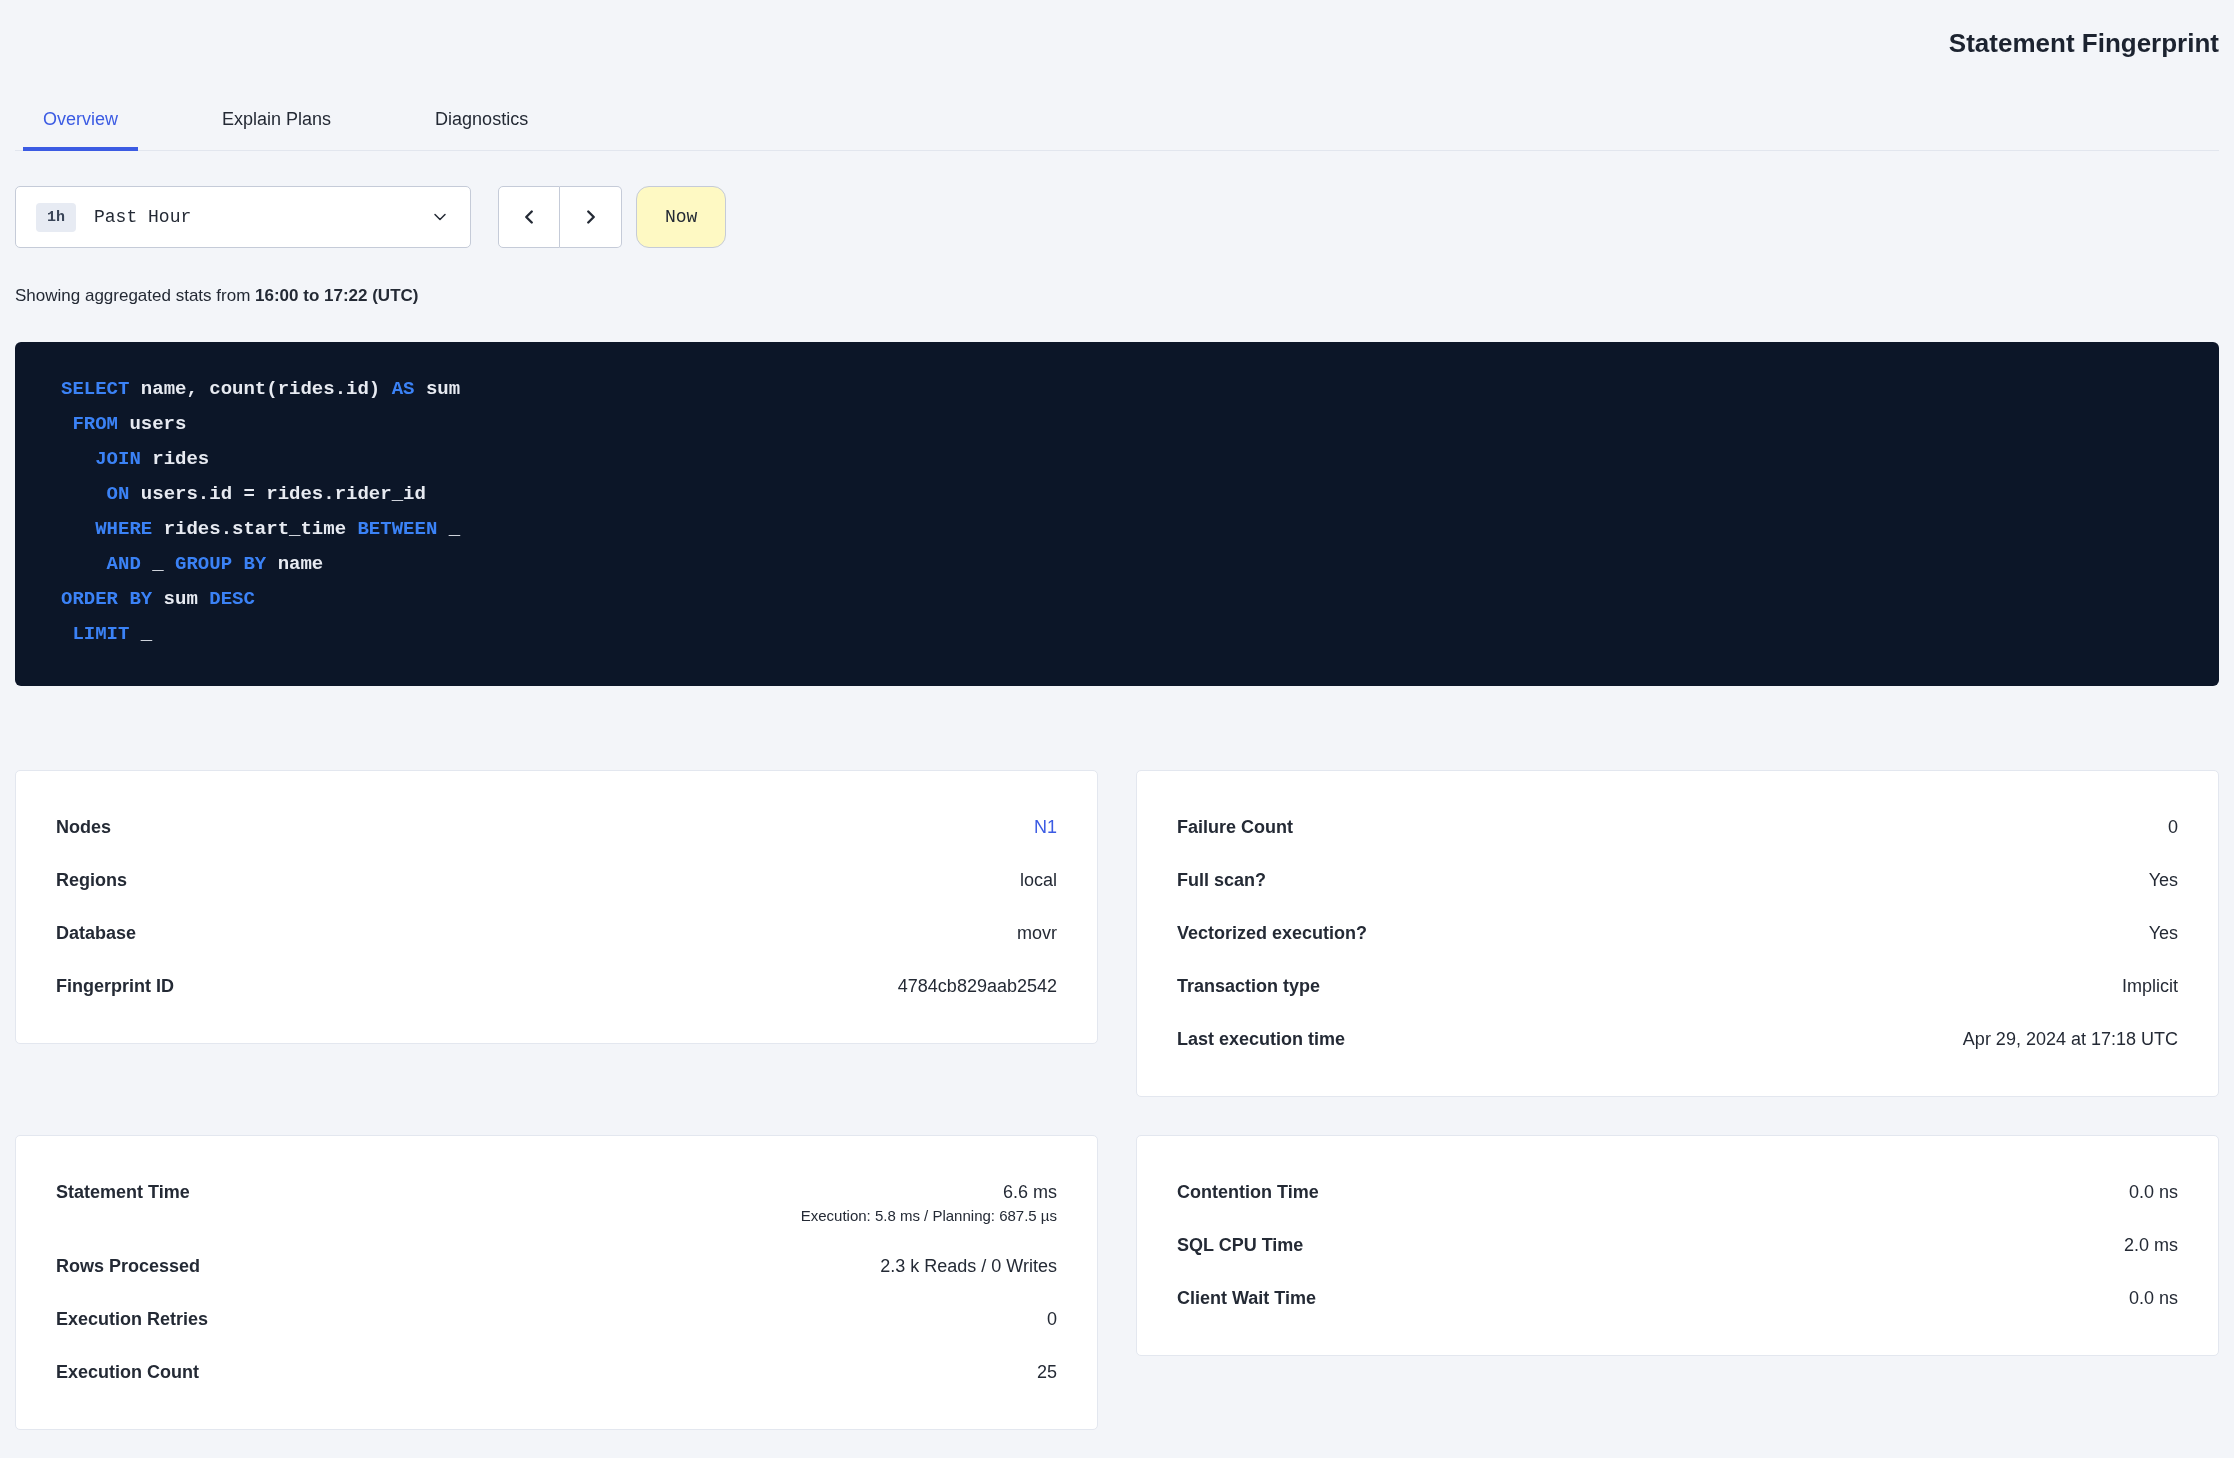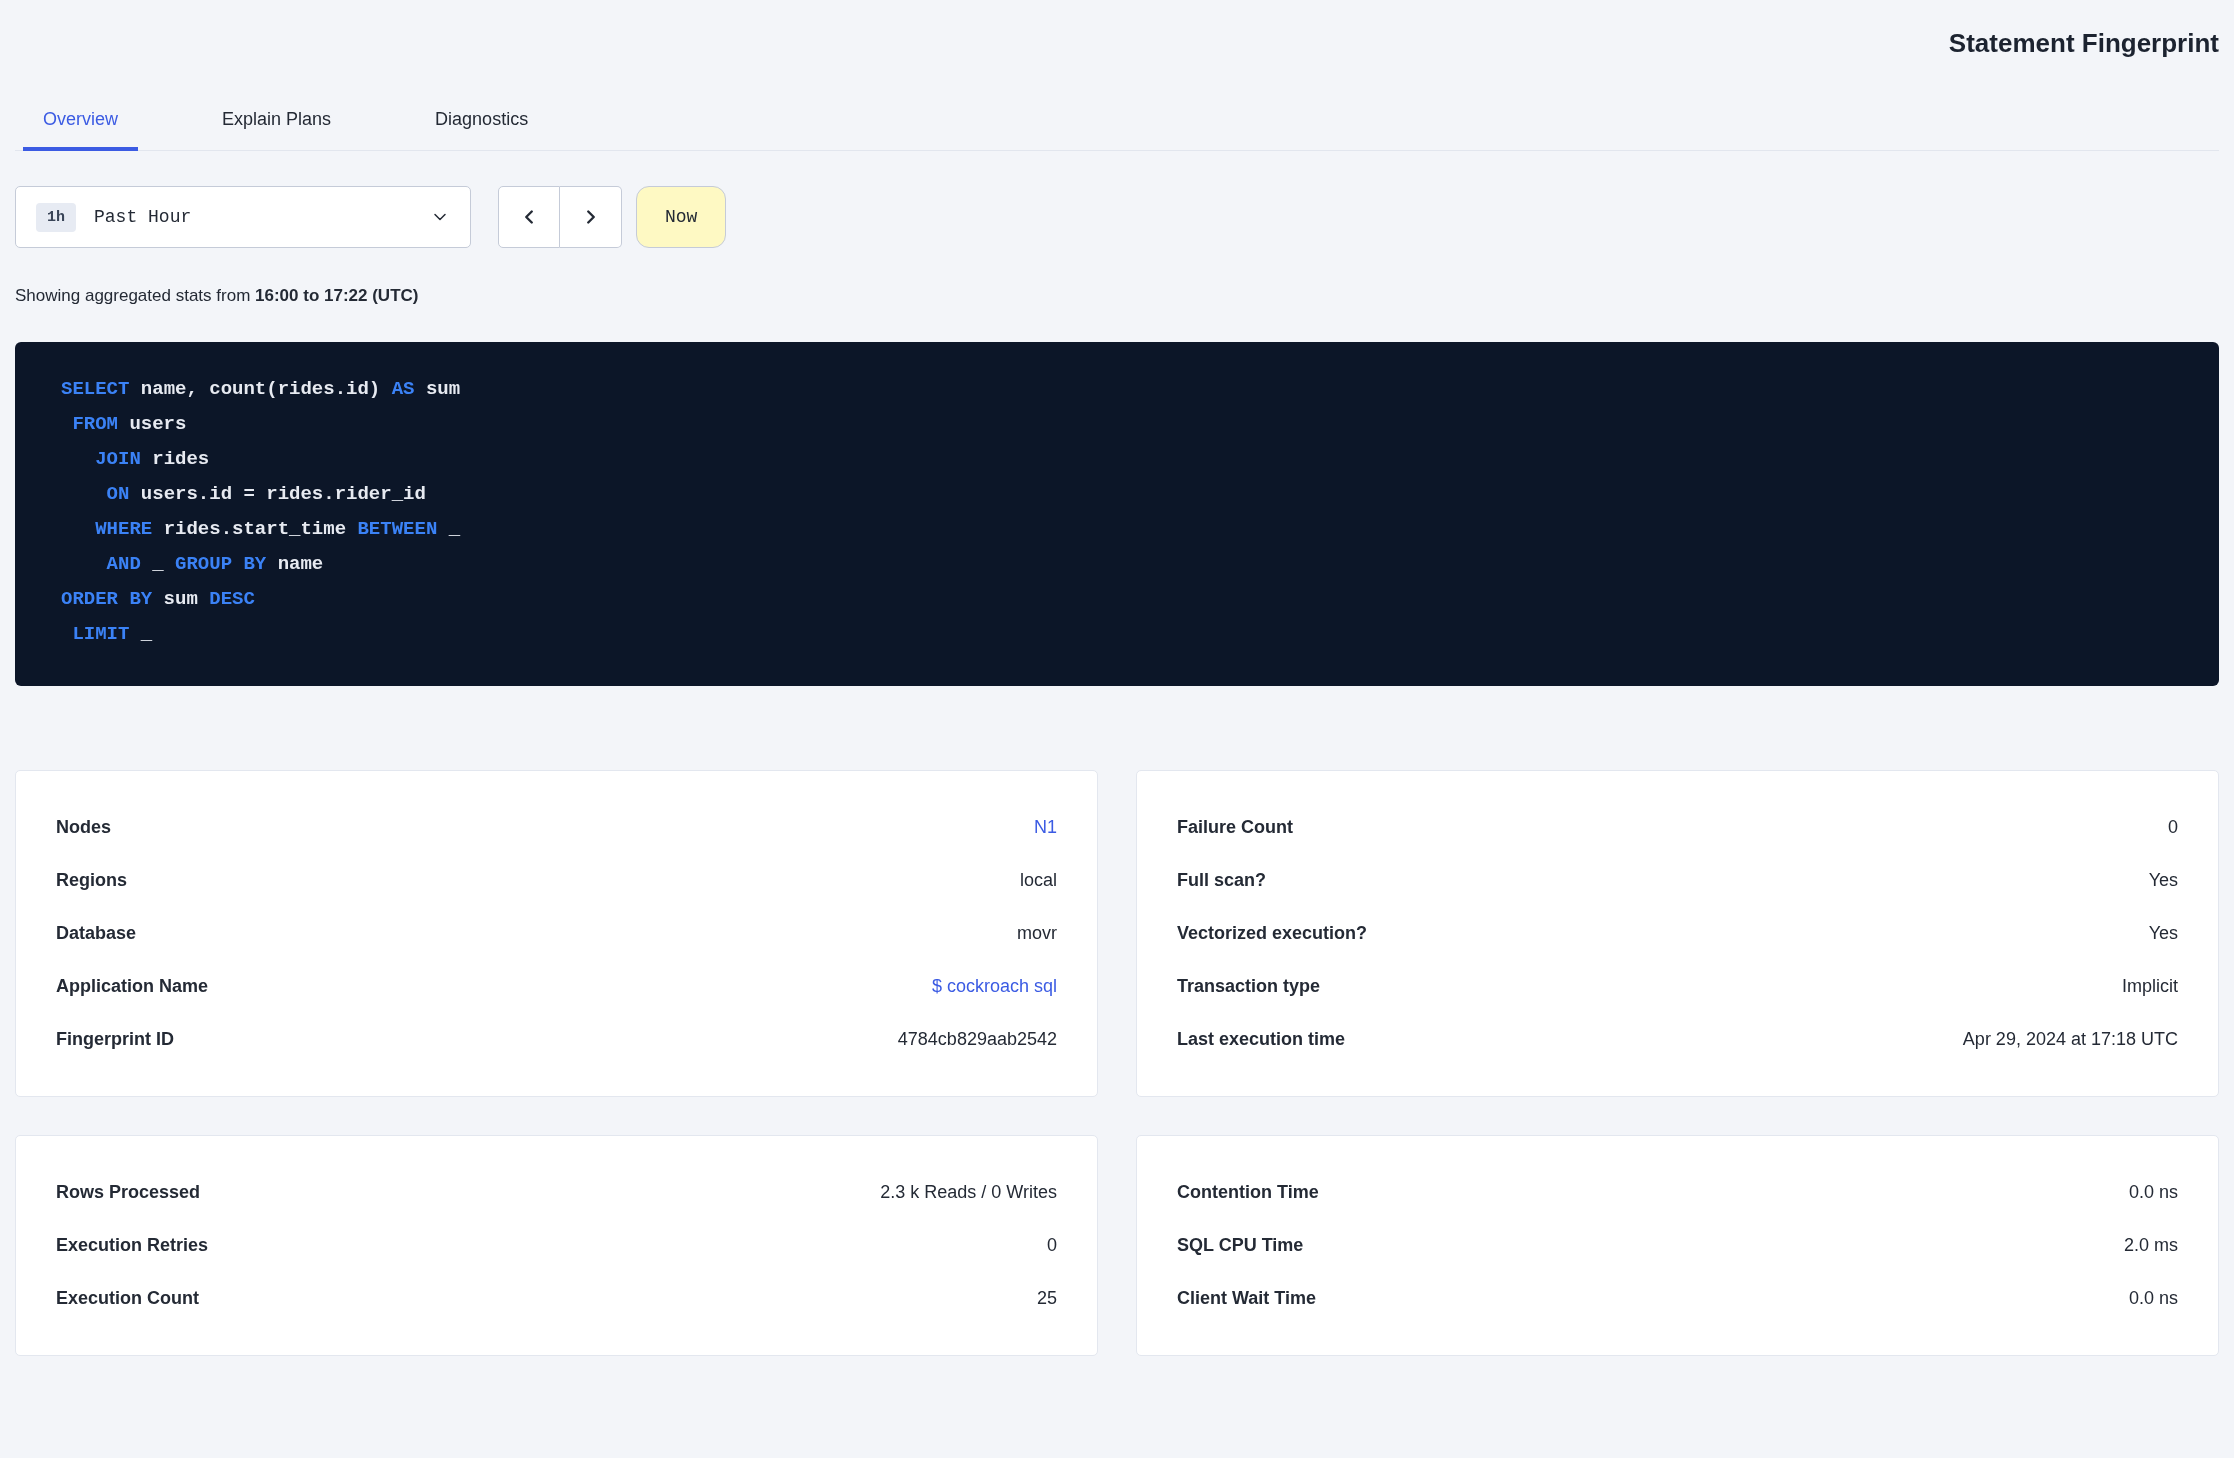--- a/index.html
+++ b/index.html
@@ -178,26 +178,20 @@
             <div class="stat-value">local</div>
           </div>
         </div>
         <div class="stat-row">
           <div class="stat-label">Database</div>
           <div class="stat-valwrap">
             <div class="stat-value">movr</div>
           </div>
         </div>
         <div class="stat-row">
-          <div class="stat-label">Application Name</div>
-          <div class="stat-valwrap">
-            <div class="stat-value link">$ cockroach sql</div>
-          </div>
-        </div>
-        <div class="stat-row">
           <div class="stat-label">Fingerprint ID</div>
           <div class="stat-valwrap">
             <div class="stat-value">4784cb829aab2542</div>
           </div>
         </div>
       </div>
     <div class="card">
         <div class="stat-row">
           <div class="stat-label">Failure Count</div>
           <div class="stat-valwrap">
@@ -227,20 +221,27 @@
           <div class="stat-valwrap">
             <div class="stat-value">Apr 29, 2024 at 17:18 UTC</div>
           </div>
         </div>
       </div>
   </div>
 
   <div class="cards row2">
     <div class="card">
         <div class="stat-row">
+          <div class="stat-label">Statement Time</div>
+          <div class="stat-valwrap">
+            <div class="stat-value">6.6 ms</div>
+            <div class="stat-sub">Execution: 5.8 ms / Planning: 687.5 µs</div>
+          </div>
+        </div>
+        <div class="stat-row">
           <div class="stat-label">Rows Processed</div>
           <div class="stat-valwrap">
             <div class="stat-value">2.3 k Reads / 0 Writes</div>
           </div>
         </div>
         <div class="stat-row">
           <div class="stat-label">Execution Retries</div>
           <div class="stat-valwrap">
             <div class="stat-value">0</div>
           </div>

